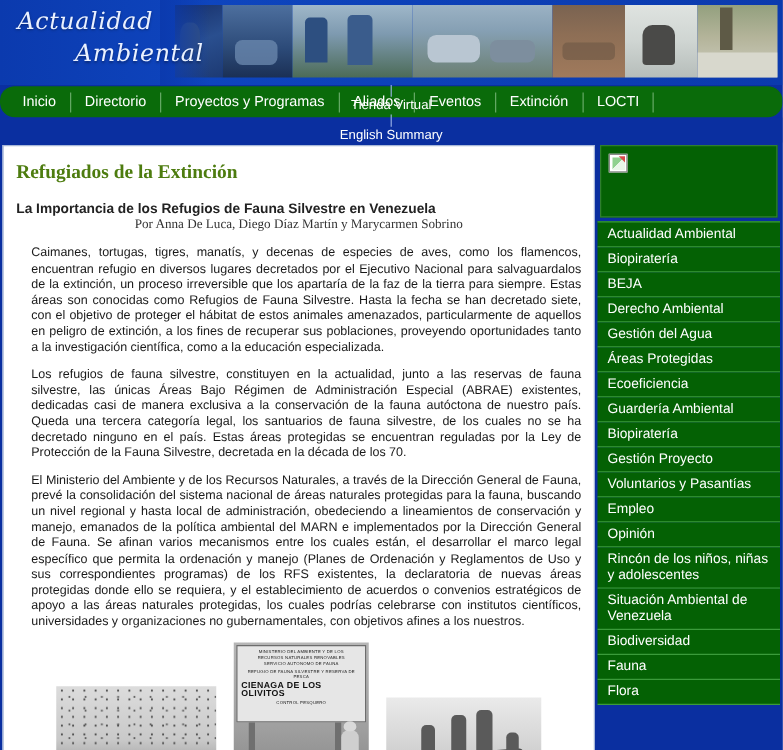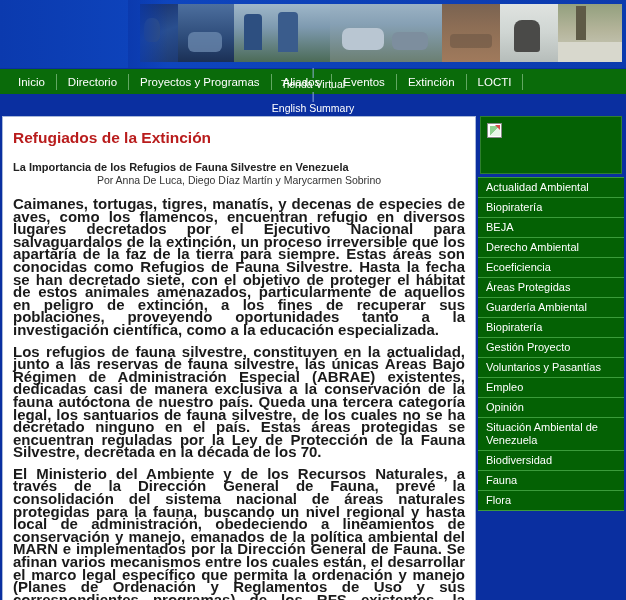--- a/index.html
+++ b/index.html
@@ -59,20 +59,21 @@
   }
 
   
   .mainnav {
     height: 26px;
     background: #0A6B0A;
     display: flex;
     align-items: center;
     padding-left: 10px;
     border-top: 1px solid #0A2FA0;
+    border-radius: 12px;
   }
   .mainnav a {
     color: #ffffff;
     font-size: 11.5px;
     text-decoration: none;
     padding: 0 11px;
     line-height: 16px;
     border-right: 1px solid #63A863;
     white-space: nowrap;
   }
@@ -98,41 +99,42 @@
     width: 474px;
     background: #ffffff;
     border: 1px solid #A8B8D8;
     padding: 8px 10px 0 10px;
     overflow: hidden;
   }
   h1.article-title {
     margin: 4px 0 14px 0;
     font-size: 15.5px;
     font-weight: bold;
-    color: #b91c1c;
+    color: #4d7c0f;
+    font-family: Liberation Serif, serif;
   }
   .subtitle {
     font-size: 11px;
     font-weight: bold;
     color: #222222;
     margin: 0 0 1px 0;
   }
   .byline {
     text-align: center;
     font-size: 10.5px;
     color: #333333;
     margin: 0 0 12px 0;
+    font-family: Liberation Serif, serif;
   }
   p.para {
-    font-size: 15px;
+    font-size: 10px;
     line-height: 12.6px;
     color: #1a1a1a;
     text-align: justify;
-    margin: 0 0 9px 0;
-    font-weight: bold;
+    margin: 0 0 9px 12px;
   }
   .photos {
     display: flex;
     align-items: flex-end;
     justify-content: center;
     gap: 14px;
     margin: 8px 0 4px 0;
   }
   .photo { position: relative; overflow: hidden; filter: grayscale(1); }
   .photo-birds {
@@ -235,20 +237,24 @@
     <div class="banner-photos">
       <div class="ph ph1"></div>
       <div class="ph ph2"></div>
       <div class="ph ph3"></div>
       <div class="ph ph4"></div>
       <div class="ph ph5"></div>
       <div class="ph ph6"></div>
       <div class="ph ph7"></div>
     </div>
     <div class="banner-fade"></div>
+    <div class="banner-title">
+      <span>Actualidad</span>
+      <span class="l2">Ambiental</span>
+    </div>
   </div>
 
   <div class="mainnav">
     <a href="#">Inicio</a>
     <a href="#">Directorio</a>
     <a href="#">Proyectos y Programas</a>
     <a href="#">Aliados</a>
     <a href="#">Eventos</a>
     <a href="#">Extinción</a>
     <a href="#">LOCTI</a>
@@ -304,28 +310,30 @@
     </div>
 
     <div class="sidebar">
       <div class="sidebar-banner">
         <span class="broken-img"></span>
       </div>
       <a href="#" class="sb-item">Actualidad Ambiental</a>
       <a href="#" class="sb-item">Biopiratería</a>
       <a href="#" class="sb-item">BEJA</a>
       <a href="#" class="sb-item">Derecho Ambiental</a>
+      <a href="#" class="sb-item">Gestión del Agua</a>
+      <a href="#" class="sb-item">Áreas Protegidas</a>
       <a href="#" class="sb-item">Ecoeficiencia</a>
-      <a href="#" class="sb-item">Áreas Protegidas</a>
       <a href="#" class="sb-item">Guardería Ambiental</a>
       <a href="#" class="sb-item">Biopiratería</a>
       <a href="#" class="sb-item">Gestión Proyecto</a>
       <a href="#" class="sb-item">Voluntarios y Pasantías</a>
       <a href="#" class="sb-item">Empleo</a>
       <a href="#" class="sb-item">Opinión</a>
+      <a href="#" class="sb-item">Rincón de los niños, niñas y adolescentes</a>
       <a href="#" class="sb-item">Situación Ambiental de Venezuela</a>
       <a href="#" class="sb-item">Biodiversidad</a>
       <a href="#" class="sb-item">Fauna</a>
       <a href="#" class="sb-item">Flora</a>
 
     </div>
 
   </div>
 </div>
 

